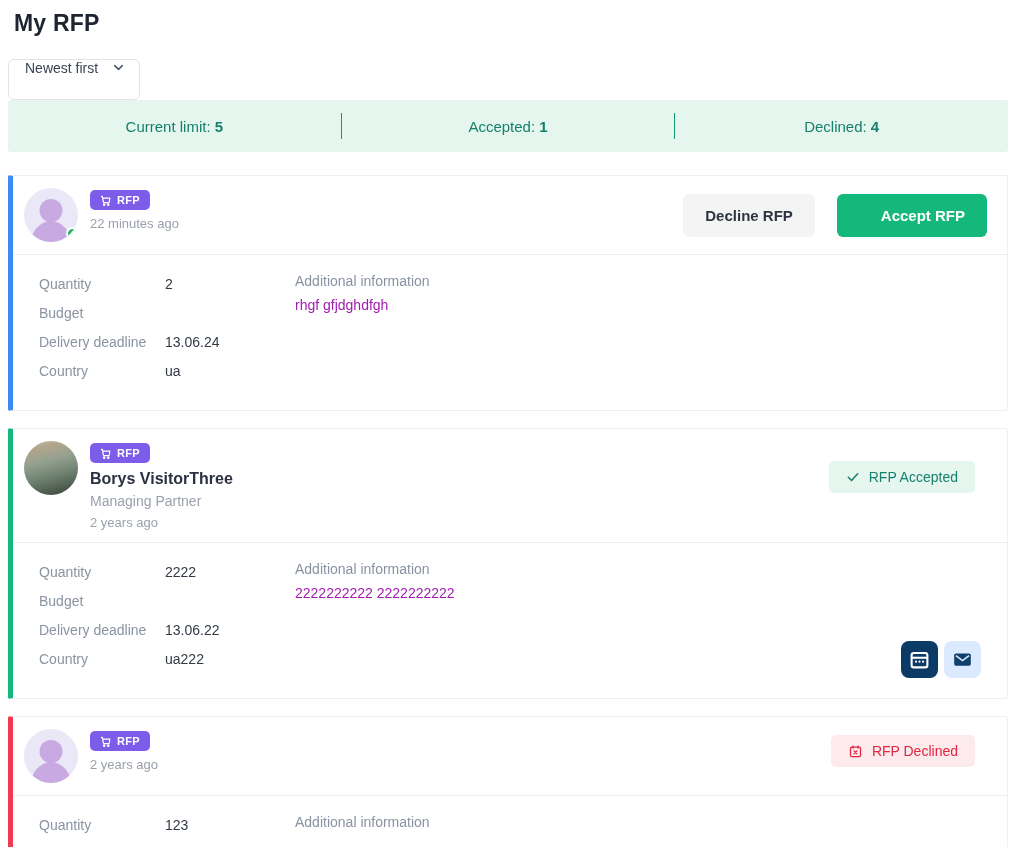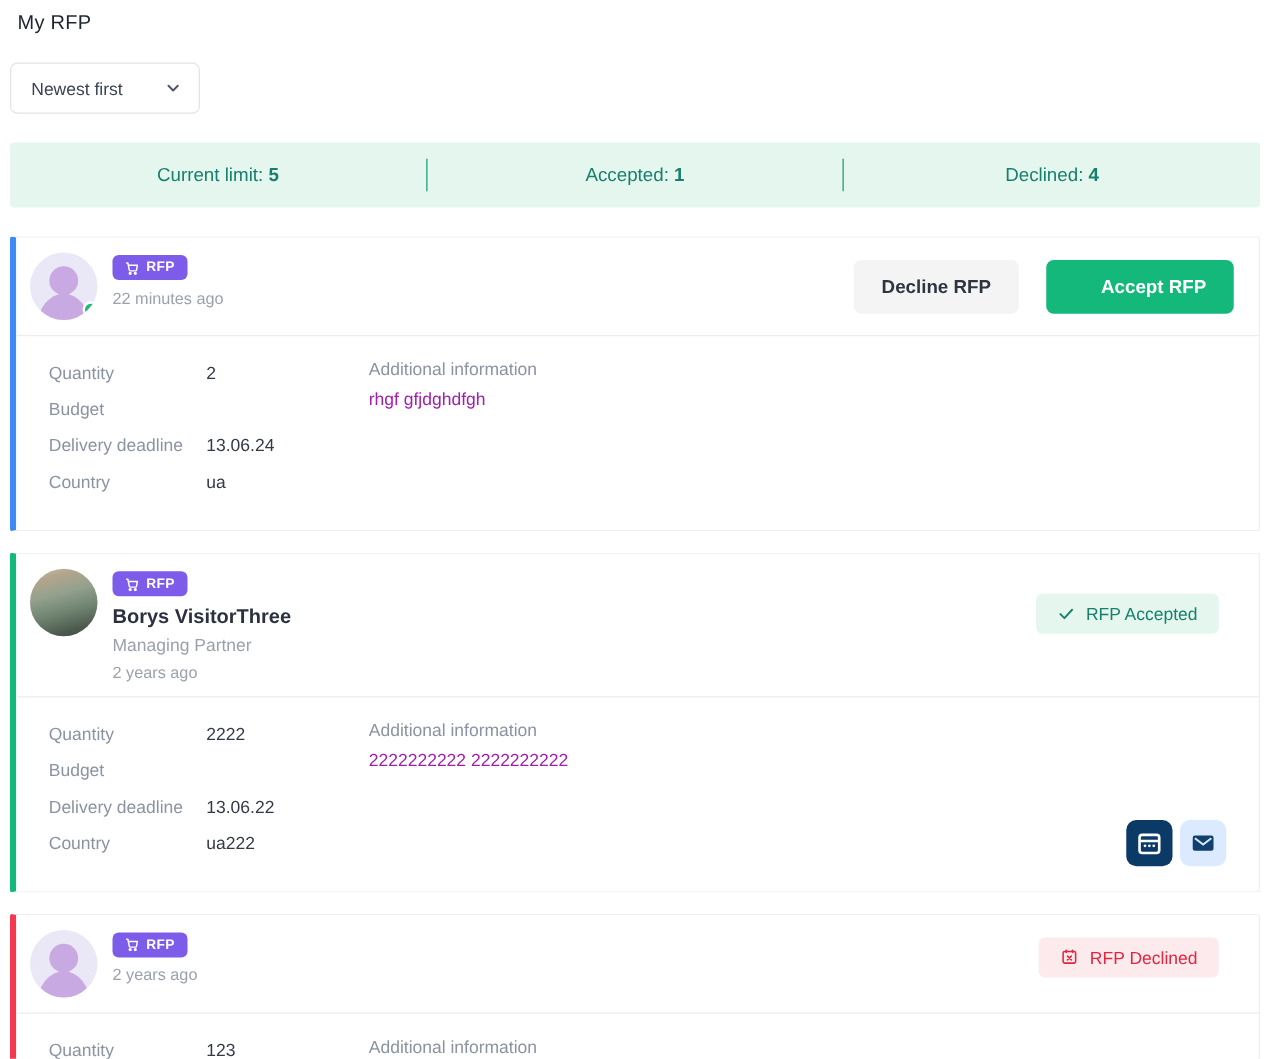--- a/index.html
+++ b/index.html
@@ -1,32 +1,32 @@
 <!DOCTYPE html>
 <html style="--accent-purple: #7c5ce8; --tab-active: #a87db4; --tab-bg: #f2f2f2; --green: #14b87b; --teal-text: #17806d; --mint-bg: #e4f6ee; --blue-border: #3d8af7; --red: #e02640; --red-border: #f2394f; --navy: #0c3a67; --light-blue: #dbeafe;"><head>
 <meta charset="utf-8">
 <style>
   * { margin:0; padding:0; box-sizing:border-box; }
   html,body { width:1016px; height:847px; overflow:hidden; background:#fff;
     font-family:"Liberation Sans", sans-serif; color:#333a45; }
   .page { padding:6px 8px 0 8px; }
 
-  h1.title { font-size:16px; font-weight:normal; color:#1e2430; margin:4px 0 0 6px; letter-spacing:.2px; }
+  h1.title { font-size:23px; font-weight:bold; color:#1e2430; margin:4px 0 0 6px; letter-spacing:.2px; }
 
   .toolbar { display:flex; justify-content:space-between; align-items:center; margin-top:22px; }
   .tabs { display:flex; gap:9px; }
   .tab { border:none; cursor:pointer; font-family:inherit; font-size:14px; font-weight:bold;
     color:#2f3540; background:var(--tab-bg); padding:10px 15px; border-radius:6px; }
   .tab.active { background:var(--tab-active); color:#fff; }
 
-  .sort { width:152px; height:41px; background:#fff; border:1px solid #e3e3e3; border-radius:6px;
-    display:flex; align-items:center; justify-content:space-between; padding:0 13px 0 16px;
+  .sort { width:132px; height:41px; background:#fff; border:1px solid #e3e3e3; border-radius:6px;
+    display:flex; justify-content:space-between; padding:0 13px 0 16px;
     font-size:14px; color:#3a4354; cursor:pointer; }
 
-  .stats { margin-top:23px; height:52px; background:var(--mint-bg); border-radius:3px;
+  .stats { height:52px; background:var(--mint-bg); border-radius:3px;
     display:flex; align-items:center; }
   .stat { flex:1; text-align:center; font-size:15px; color:var(--teal-text); }
   .stat b { font-weight:bold; }
   .stat-divider { width:1px; height:26px; background:#1a9b78; }
 
   .card { margin-top:23px; border:1px solid #efefef; border-radius:2px; position:relative;
     border-left-width:5px; border-left-style:solid; }
   .card + .card { margin-top:17px; }
   .card--incoming { border-left-color:var(--blue-border); }
   .card--accepted { border-left-color:var(--green); }

